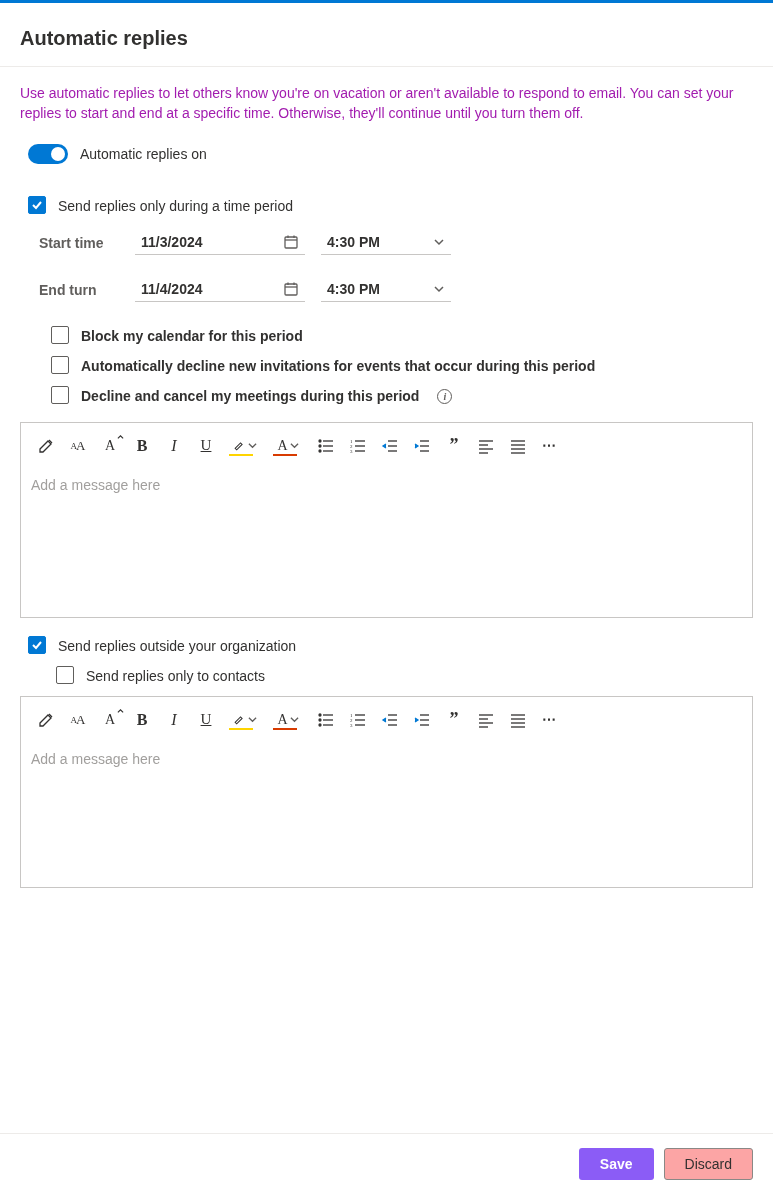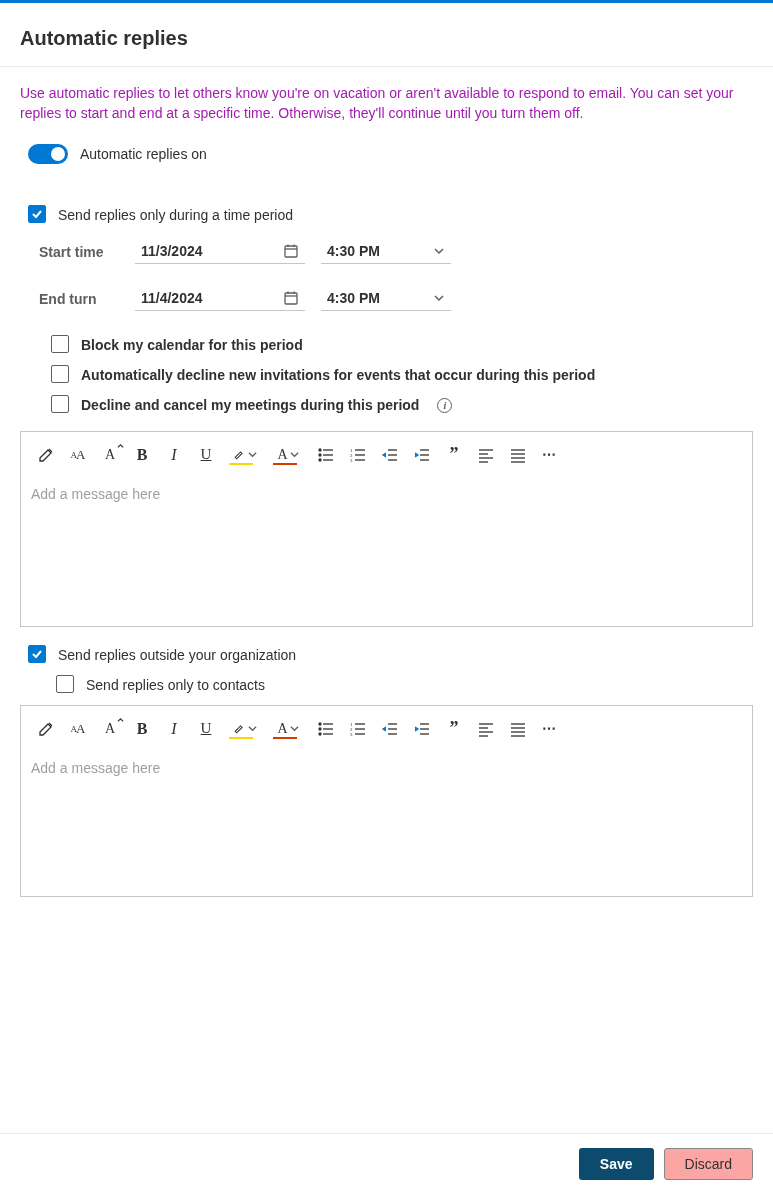--- a/index.html
+++ b/index.html
@@ -32,21 +32,21 @@
     color: #a21caf;
     line-height: 1.45;
     margin-bottom: 20px;
   }
   
   .toggle-row {
     display: flex;
     align-items: center;
     gap: 12px;
     margin-left: 8px;
-    margin-bottom: 41px;
+    margin-bottom: 32px;
   }
   .toggle {
     width: 40px;
     height: 20px;
     border-radius: 10px;
     background: #0078d4;
     position: relative;
     cursor: pointer;
   }
   .toggle::after {
@@ -199,21 +199,21 @@
   }
   .btn {
     padding: 7px 20px;
     border-radius: 3px;
     font-size: 14px;
     font-weight: 600;
     cursor: pointer;
     border: 1px solid transparent;
   }
   .btn.primary {
-    background: #0c4a6e;
+    background: #8b5cf6;
     color: #fff;
   }
   .btn.secondary {
     background: #fca5a5;
     color: #323130;
     border-color: #8a8886;
     font-weight: 400;
   }
   .hl-under { position: relative; }
   .hl-under::after {

